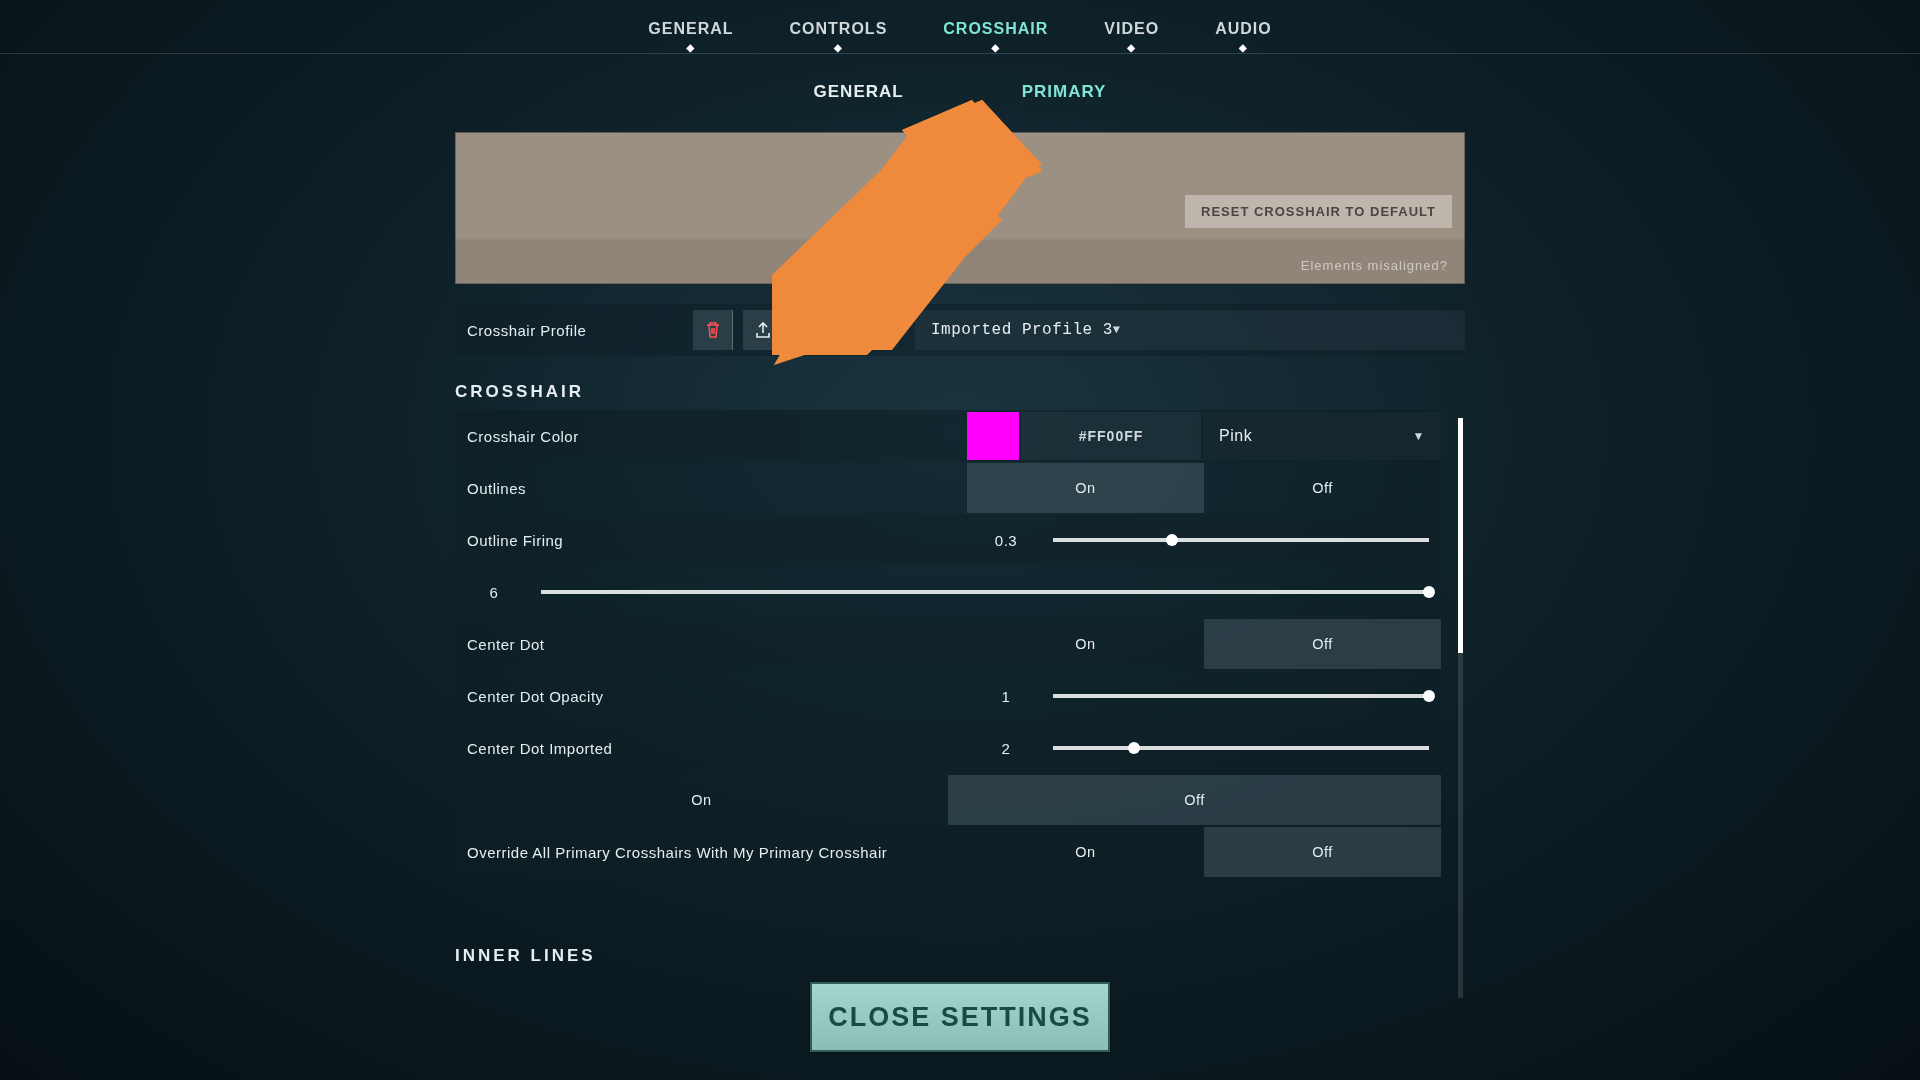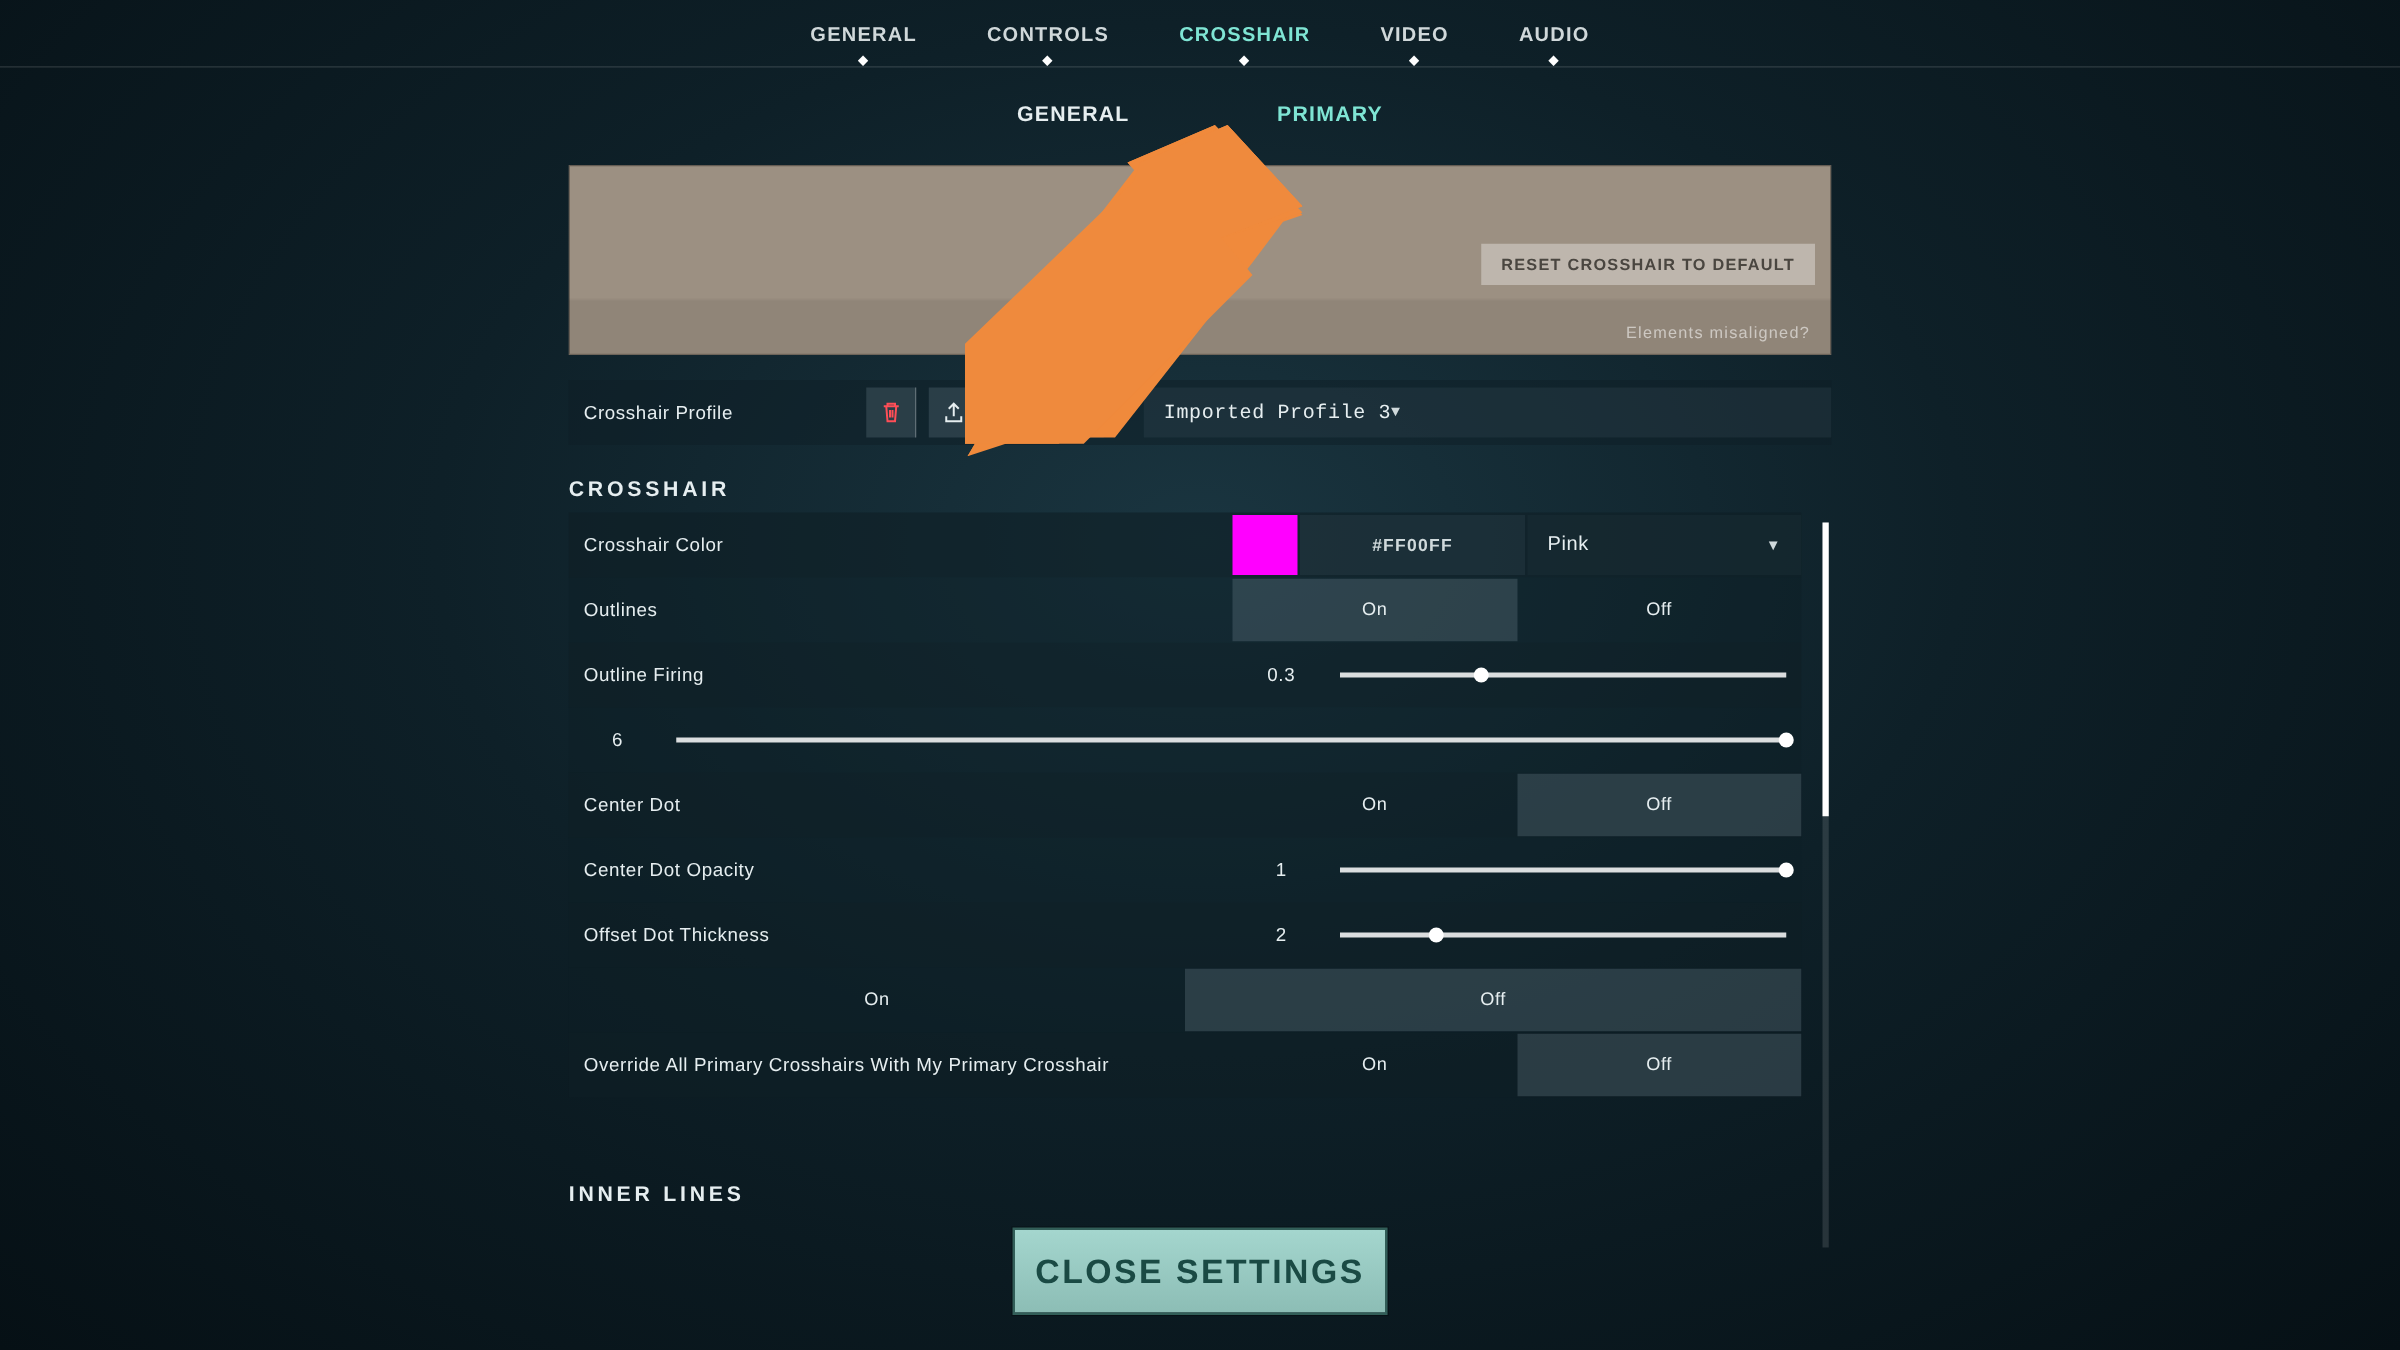--- a/index.html
+++ b/index.html
@@ -86,21 +86,20 @@
     position: absolute; right: 2px; top: 8px; width: 5px; height: 580px;
     background: rgba(255,255,255,0.12);
   }
   .scrollbar-thumb {
     width: 5px; height: 235px; background: #fff;
   }
   .rows { width: 986px; }
   .row {
     display: flex; align-items: center; height: 52px;
     background: rgba(14,30,37,0.45);
-    gap: 19px;
   }
   .row:nth-child(odd) { background: rgba(14,30,37,0.62); }
   .row .rl { width: 512px; padding-left: 12px; font-size: 15px; }
   .row .rr { flex: 1; display: flex; align-items: center; }
 
   
   .swatch { width: 52px; height: 48px; background: #ff00ff; }
   .hex {
     width: 180px; text-align: center; color: #cfd9db; font-size: 14px; letter-spacing: 1px;
     background: rgba(60,80,90,0.25); height: 48px; line-height: 48px; margin-left: 2px; font-weight: bold;
@@ -260,21 +259,21 @@
         <div class="rl">Center Dot Opacity</div>
         <div class="rr">
           <div class="numval">1</div>
           <div class="slider">
               <div class="thumb" style="left:calc(100% - 6px)"></div>
             </div>
         </div>
       </div>
 
       <div class="row">
-        <div class="rl">Offset Dot Thickness</div>
+        <div class="rl">Center Dot Imported</div>
         <div class="rr">
           <div class="numval">2</div>
           <div class="slider">
               <div class="thumb" style="left:20%"></div>
             </div>
         </div>
       </div>
 
       <div class="row">
         <div class="rr toggle">

